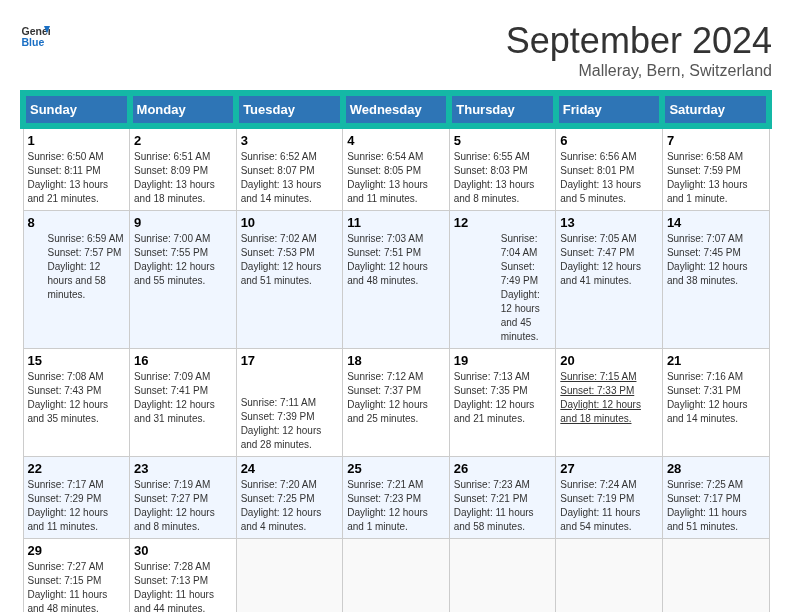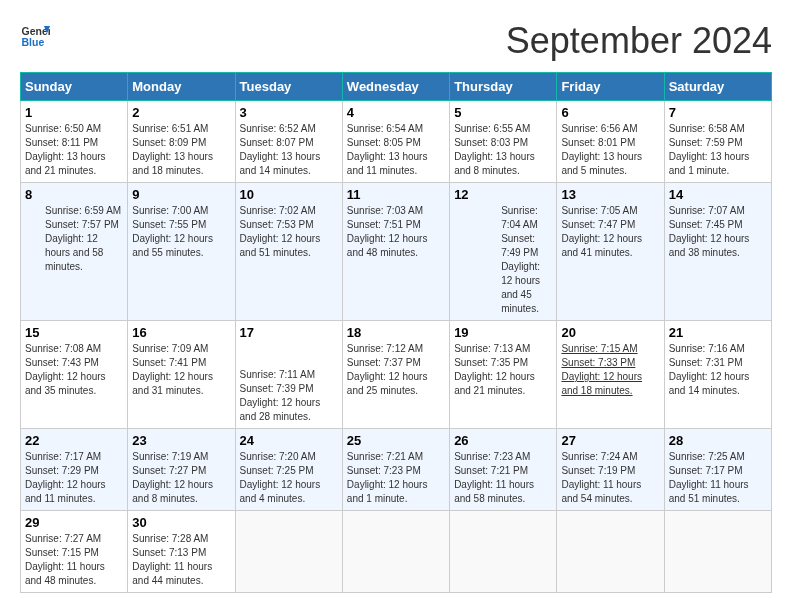--- a/index.html
+++ b/index.html
@@ -42,21 +42,21 @@
       border-collapse: collapse;
       font-size: 11px;
     }
     thead th {
       background-color: #2e75b6;
       color: #fff;
       padding: 6px 4px;
       text-align: left;
       font-size: 13px;
       font-weight: bold;
-      border: 1px solid #14b8a6;
+      border: 6px solid #14b8a6;
     }
     tbody td {
       border: 1px solid #ccc;
       vertical-align: top;
       padding: 4px;
       width: 14.28%;
       min-height: 80px;
       background: #fff;
     }
     tbody tr:nth-child(even) td {
@@ -83,20 +83,21 @@
 <div class="header-area">
   <div class="logo">
     <svg class="logo-icon" viewBox="0 0 40 40">
       <text x="2" y="20" font-size="14" font-weight="bold" fill="#333">General</text>
       <text x="2" y="34" font-size="14" font-weight="bold" fill="#1a6fc4">Blue</text>
       <polygon points="32,8 40,8 36,18" fill="#1a6fc4"></polygon>
     </svg>
   </div>
   <div class="title-area">
     <div class="month-title">September 2024</div>
+    <div class="location-title">Malleray, Bern, Switzerland</div>
   </div>
 </div>
 
 <table>
   <thead>
     <tr>
     <th>Sunday</th>
         <th>Monday</th>
         <th>Tuesday</th>
         <th>Wednesday</th>

